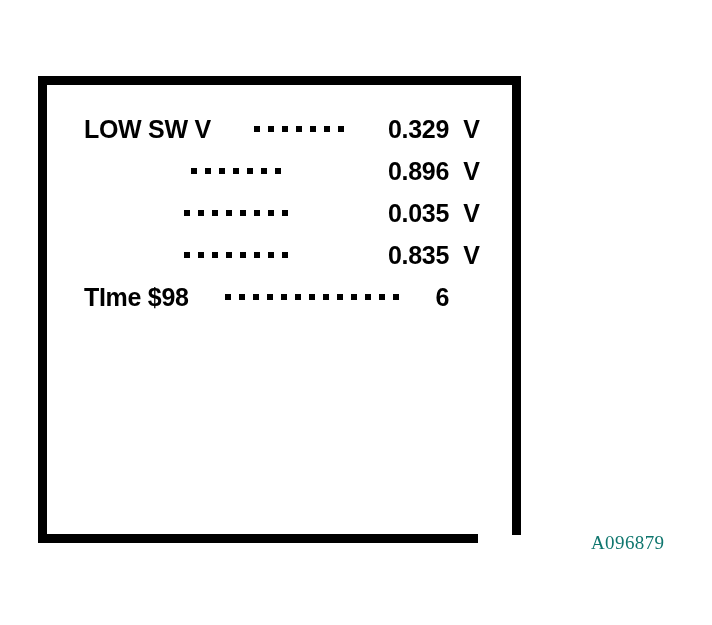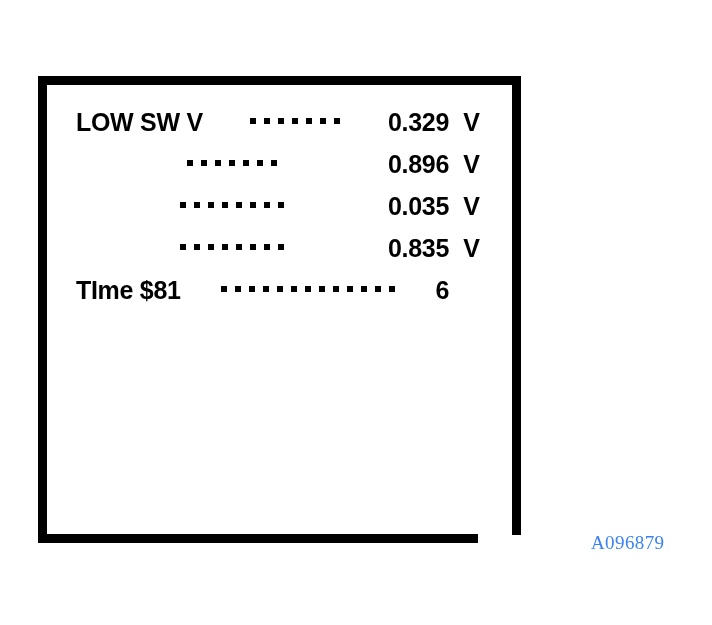--- a/index.html
+++ b/index.html
@@ -28,23 +28,24 @@
 
   
   #readout {
     position: absolute;
     left: 76px;
     top: 108px;
     width: 404px;
   }
   .readout-row {
     display: flex;
-    align-items: flex-start;
+    align-items: center;
     height: 42px;
     white-space: nowrap;
+    margin-left: 8px;
   }
   .row-label {
     font-size: 25px;
     font-weight: bold;
     color: #000000;
     letter-spacing: -0.3px;
     flex: 0 0 auto;
   }
   .row-dots {
     flex: 1 1 auto;
@@ -80,21 +81,21 @@
     margin-left: 9px;
   }
 
   
   #figure-id {
     position: absolute;
     left: 591px;
     top: 532px;
     font-family: "Liberation Serif", serif;
     font-size: 19px;
-    color: #3b82f6;
+    color: #0f766e;
     letter-spacing: 0.4px;
     white-space: nowrap;
   }
 </style>
 </head>
 <body>
 
 <div id="screen">
 
   <div class="box-edge" id="box-top"></div>
@@ -152,21 +153,21 @@
           <span class="dot"></span>
           <span class="dot"></span>
           <span class="dot"></span>
           <span class="dot"></span>
           <span class="dot"></span>
         </span>
         <span class="row-value">0.835</span>
         <span class="row-unit">V</span>
       </div>
       <div class="readout-row">
-        <span class="row-label">TIme  $81</span>
+        <span class="row-label">TIme  $98</span>
         <span class="row-dots">
           <span class="dot"></span>
           <span class="dot"></span>
           <span class="dot"></span>
           <span class="dot"></span>
           <span class="dot"></span>
           <span class="dot"></span>
           <span class="dot"></span>
           <span class="dot"></span>
           <span class="dot"></span>

